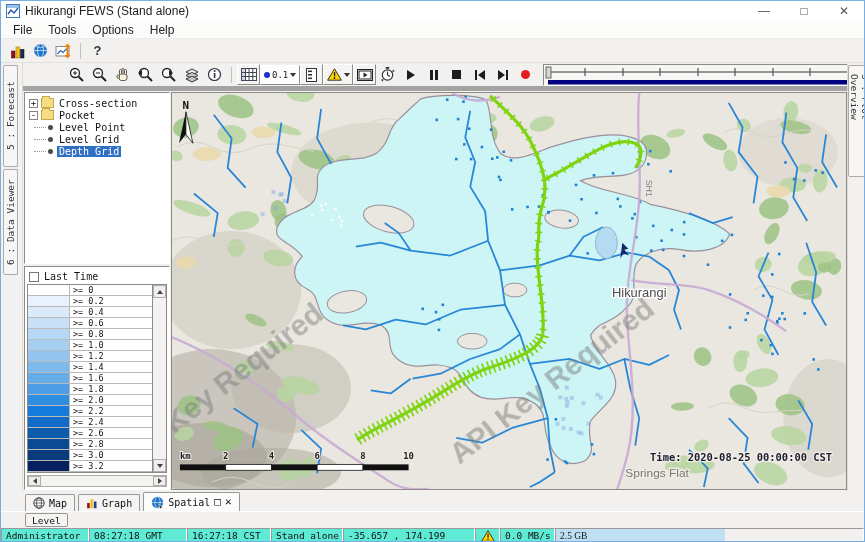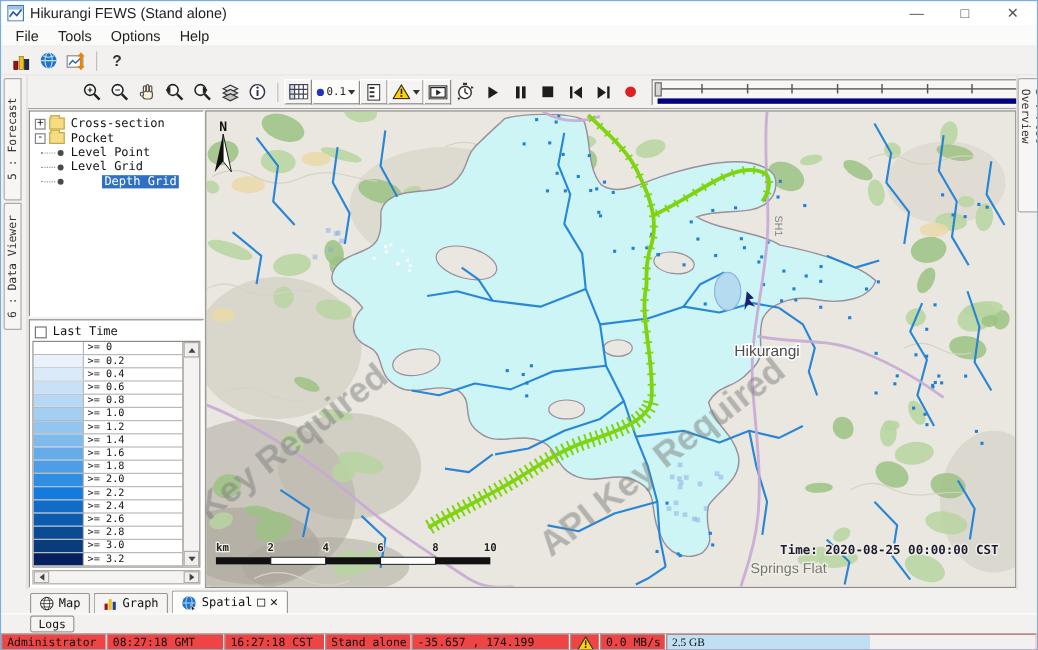--- a/index.html
+++ b/index.html
@@ -10,21 +10,21 @@
   .titlebar{height:20px;background:#ffffff;display:flex;align-items:center;padding-left:5px;}
   .app-icon{width:14px;height:14px;margin-right:5px;}
   .title-text{font-size:12px;color:#222;}
   .win-controls{margin-left:auto;display:flex;height:100%;}
   .wc{width:40px;display:flex;align-items:center;justify-content:center;font-size:12px;color:#555;}
   
   .menubar{height:18px;background:#fbfbfa;display:flex;align-items:center;padding-left:4px;border-bottom:1px solid #ececea;}
   .menu-item{padding:0 8px;font-size:12px;color:#222;}
   
   .toolbar1{height:24px;background:#f2f1ef;display:flex;align-items:center;padding-left:5px;border-bottom:1px solid #e3e1de;}
-  .toolbar2{height:28px;background:#f2f1ef;display:flex;align-items:center;padding-left:64px;border-bottom:1px solid #a3a3a3;}
+  .toolbar2{height:28px;background:#f2f1ef;display:flex;align-items:center;padding-left:64px;border-bottom:5px solid #a3a3a3;}
   .tbtn{width:23px;height:21px;display:flex;align-items:center;justify-content:center;flex:none;}
   .tbtn-raised{border:1px solid;border-color:#fff #8d8b88 #8d8b88 #fff;background:#f5f4f2;}
   .sep{width:1px;height:16px;background:#c3c1bd;margin:0 5px;flex:none;}
   .dd{height:20px;display:flex;align-items:center;border:1px solid;border-color:#fff #8d8b88 #8d8b88 #fff;
       background:#fdfdfc;padding:0 3px;gap:2px;flex:none;}
   .dd .dot{width:6px;height:6px;border-radius:50%;background:#2230c8;}
   .dd .val{font-family:"DejaVu Sans Mono",monospace;font-size:9px;color:#222;}
   .caret{width:0;height:0;border-left:3px solid transparent;border-right:3px solid transparent;border-top:4px solid #333;}
   
   .i-play{width:0;height:0;border-left:8px solid #1d1d1d;border-top:5px solid transparent;border-bottom:5px solid transparent;}
@@ -50,21 +50,21 @@
   .main{display:flex;height:400px;margin-left:22px;margin-right:17px;background:#f2f1ef;}
   .left-panel{width:148px;flex:none;display:flex;flex-direction:column;background:#f2f1ef;padding:1px;}
   .tree-box{height:204px;background:#fff;border:1px solid;border-color:#8d8b88 #fff #fff #8d8b88;overflow:hidden;padding:4px 1px 1px 3px;}
   .tree-row{height:12px;display:flex;align-items:center;white-space:nowrap;font-family:"DejaVu Sans Mono",monospace;font-size:10px;color:#111;}
   .expander{width:9px;height:9px;border:1px solid #848484;background:#fff;font-size:9px;line-height:7px;text-align:center;margin:0 2px 0 1px;flex:none;font-family:"DejaVu Sans Mono",monospace;}
   .folder{width:13px;height:10px;background:#f6dc82;border:1px solid #c8a848;margin:0 3px 0 1px;flex:none;position:relative;}
   .folder:before{content:"";position:absolute;left:0;top:-3px;width:6px;height:2px;background:#f6dc82;border:1px solid #c8a848;border-bottom:none;}
   .leaf-line{width:12px;height:1px;border-top:1px dotted #9a9a9a;margin-left:6px;flex:none;}
   .bullet{width:5px;height:5px;border-radius:50%;background:#4a4a4a;margin:0 4px 0 2px;flex:none;}
   .tree-label{padding:0 2px;}
-  .tree-label.selected{background:#2f6fc4;color:#fff;margin-left:28px;}
+  .tree-label.selected{background:#2f6fc4;color:#fff;}
   .legend-box{flex:1;margin-top:2px;background:#fff;border:1px solid;border-color:#8d8b88 #fff #fff #8d8b88;display:flex;flex-direction:column;padding:2px;}
   .legend-header{height:15px;display:flex;align-items:center;font-family:"DejaVu Sans Mono",monospace;font-size:10px;color:#111;flex:none;}
   .checkbox{width:10px;height:10px;border:1px solid #777;background:#fff;margin:0 5px 0 2px;flex:none;}
   .legend-table{flex:1;border:1px solid #8d8b88;display:flex;overflow:hidden;}
   .legend-rows{flex:1;display:flex;flex-direction:column;}
   .legend-row{flex:1;display:flex;border-bottom:1px solid #b9b9b9;min-height:0;}
   .swatch{width:42px;flex:none;border-right:1px solid #b9b9b9;}
   .legend-label{flex:1;font-family:"DejaVu Sans Mono",monospace;font-size:8.5px;color:#111;display:flex;align-items:center;padding-left:3px;}
   .vscroll{width:14px;flex:none;border-left:1px solid #8d8b88;background:#f4f3f1;display:flex;flex-direction:column;justify-content:space-between;}
   .sbtn{height:13px;background:#f0efed;border:1px solid #b0aeaa;display:flex;align-items:center;justify-content:center;}
@@ -78,21 +78,21 @@
   .map-wrap svg{position:absolute;inset:0;width:100%;height:100%;}
   
   .tabs-row{height:20px;background:#f2f1ef;display:flex;align-items:flex-end;padding-left:24px;gap:3px;}
   .btab{display:flex;align-items:center;gap:4px;border:1px solid #9a9896;border-bottom:none;background:#f5f4f2;
     padding:1px 7px;font-family:"DejaVu Sans Mono",monospace;font-size:10px;color:#111;height:17px;border-radius:2px 2px 0 0;}
   .btab.active{background:#fcfcfb;height:19px;}
   .tabctl{font-size:11px;font-weight:bold;color:#111;line-height:10px;}
   .logs-row{height:17px;background:#f2f1ef;display:flex;align-items:center;padding-left:24px;border-top:1px solid #fff;}
   .logs-btn{border:1px solid #9a9896;background:#f5f4f2;font-family:"DejaVu Sans Mono",monospace;font-size:9.5px;color:#111;
     padding:0 6px;height:14px;display:flex;align-items:center;border-radius:2px;}
-  .statusbar{height:15px;display:flex;background:#ef4444;font-family:"DejaVu Sans Mono",monospace;font-size:9.5px;color:#111;}
+  .statusbar{height:15px;display:flex;background:#5eead4;font-family:"DejaVu Sans Mono",monospace;font-size:9.5px;color:#111;}
   .scell{border:1px solid;border-color:#9a9896 #fff #fff #9a9896;padding:0 4px;display:flex;align-items:center;
     white-space:nowrap;overflow:hidden;flex:none;}
   .scell.mem{background:linear-gradient(to right,#bfe0f2 0 55%,#f2f1ef 55%);font-family:Liberation Serif, serif;}
 </style>
 </head>
 <body>
 
 <div id="window">
 
   <div class="titlebar">
@@ -841,21 +841,21 @@
           <line x1="1" y1="7.5" x2="14" y2="7.5" stroke="#bfe0f5" stroke-width="0.9"></line>
           <path d="M9,9 l5,5 l-2,-0.5 l-1.5,1.5 z" fill="#222" stroke="#fff" stroke-width="0.6"></path>
         </svg>
       <span>Spatial</span>
       <span class="tabctl">□</span>
       <span class="tabctl">✕</span>
     </div>
   </div>
 
   <div class="logs-row">
-    <span class="logs-btn">Logs</span>
+    <span class="logs-btn">Level</span>
   </div>
 
   <div class="statusbar">
     <span class="scell" style="width:88px">Administrator</span>
     <span class="scell" style="width:98px">08:27:18 GMT</span>
     <span class="scell" style="width:84px">16:27:18 CST</span>
     <span class="scell" style="width:72px">Stand alone</span>
     <span class="scell" style="width:132px">-35.657 , 174.199</span>
     <span class="scell" style="width:25px;justify-content:center">
       <svg width="14" height="12" viewBox="0 0 15 13">

